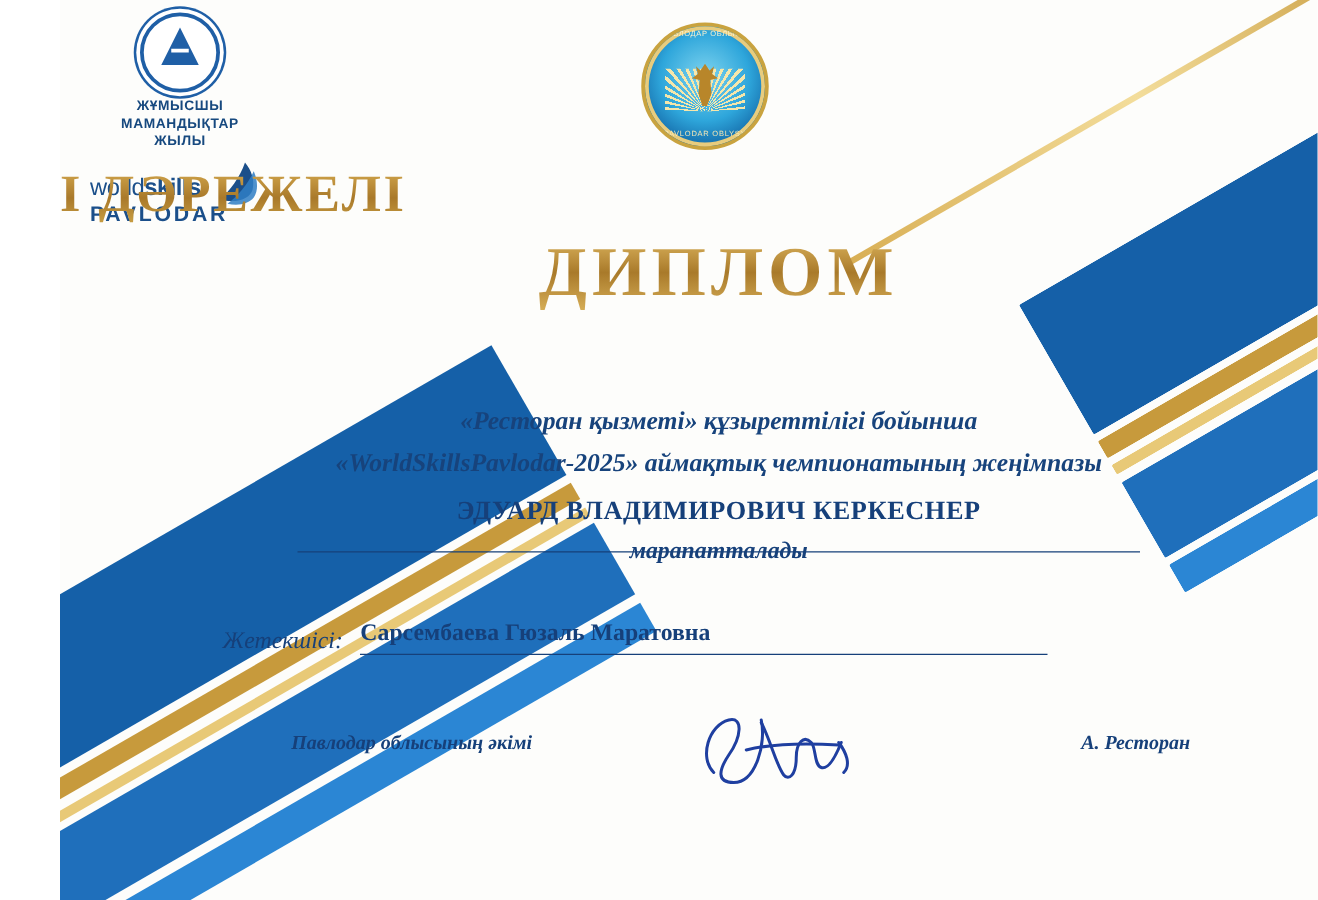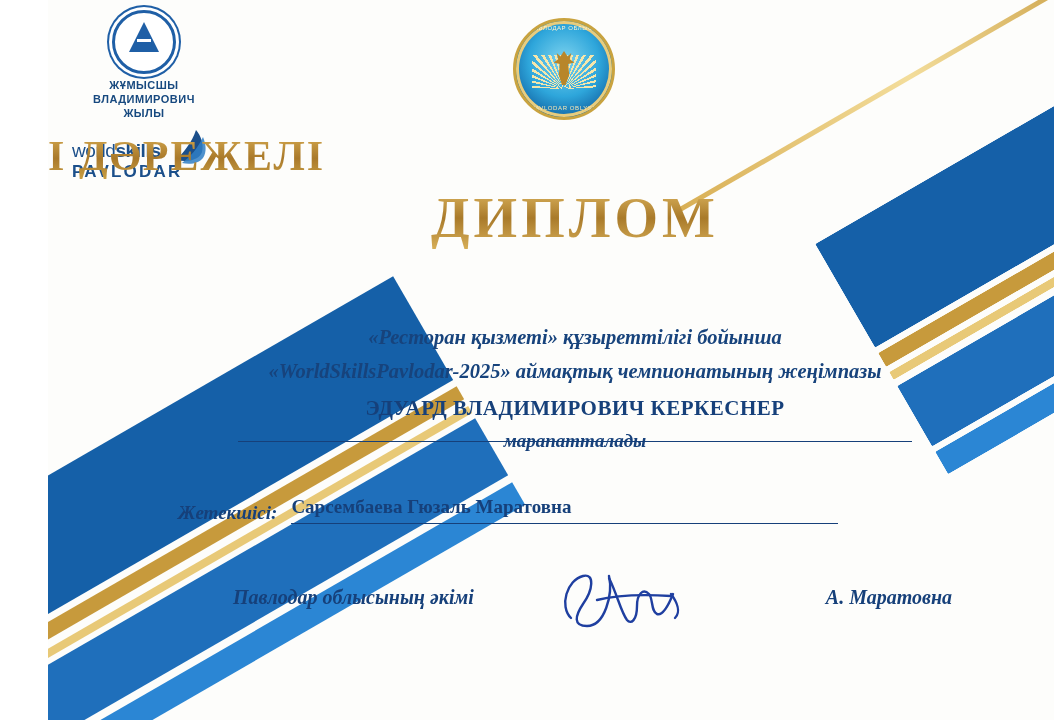--- a/index.html
+++ b/index.html
@@ -266,21 +266,21 @@
     position: absolute;
     left: 130px;
     top: 496px;
     width: 660px;
     display: flex;
     align-items: flex-end;
   }
   .mentor-label {
     color: #16407a;
     font-style: italic;
-    font-weight: bold;
+    font-weight: normal;
     font-size: 19px;
     white-space: nowrap;
     padding-right: 14px;
   }
   .mentor-name {
     flex: 1;
     text-align: left;
     color: #16407a;
     font-weight: bold;
     font-size: 19px;
@@ -292,21 +292,21 @@
     position: absolute;
     left: 185px;
     right: 150px;
     top: 586px;
     display: flex;
     align-items: center;
     justify-content: space-between;
     color: #16407a;
     font-style: italic;
     font-weight: bold;
-    font-size: 20px;
+    font-size: 16px;
   }
   .signature {
     position: absolute;
     left: 505px;
     top: 560px;
     width: 140px;
     height: 80px;
   }
 </style>
 </head>
@@ -327,21 +327,21 @@
     <div class="bl-band bl-b1"></div>
     <div class="bl-band bl-b2"></div>
     <div class="bl-band bl-b3"></div>
     <div class="bl-band bl-b4"></div>
     <div class="bl-band bl-b5"></div>
   </div>
 
   <div class="logo-year">
     <div class="gear"></div>
     <div class="yline">ЖҰМЫСШЫ</div>
-    <div class="yline">ВЛАДИМИРОВИЧ</div>
+    <div class="yline">МАМАНДЫҚТАР</div>
     <div class="yline">ЖЫЛЫ</div>
   </div>
 
   <div class="logo-ws">
     <svg class="ws-mark" viewBox="0 0 44 40">
       <path d="M6 34 C14 26, 22 16, 26 4 C31 10, 34 18, 32 26 C30 32, 22 37, 6 34 Z" fill="#1b4f8a"></path>
       <path d="M12 37 C20 31, 28 22, 33 11 C36 18, 37 26, 33 32 C29 37, 21 39, 12 37 Z" fill="#2f7ec4" opacity="0.85"></path>
     </svg>
     <div class="ws-top">
       <span>world</span><b>skills</b>
@@ -367,21 +367,21 @@
   <div class="winner">ЭДУАРД  ВЛАДИМИРОВИЧ  КЕРКЕСНЕР</div>
   <div class="awarded">марапатталады</div>
 
   <div class="mentor-row">
     <div class="mentor-label">Жетекшісі:</div>
     <div class="mentor-name">Сарсембаева Гюзаль Маратовна</div>
   </div>
 
   <div class="sign-row">
     <div>Павлодар облысының әкімі</div>
-    <div>А. Маратовна</div>
+    <div>А. Ресторан</div>
   </div>
 
   <svg class="signature" viewBox="0 0 140 80">
     <g fill="none" stroke="#1f3fa0" stroke-width="2.4" stroke-linecap="round">
       <path d="M18 58 C6 46, 14 20, 30 16 C42 13, 40 30, 30 44 C22 56, 20 66, 34 66 C52 66, 60 34, 56 16"></path>
       <path d="M56 18 C64 34, 68 52, 74 60 C78 65, 84 60, 84 46 C84 34, 90 28, 96 34 C100 38, 98 52, 104 54 C110 56, 116 44, 120 34"></path>
       <path d="M44 40 C60 36, 86 34, 118 36"></path>
       <path d="M118 34 C124 42, 128 52, 122 58"></path>
     </g>
   </svg>

